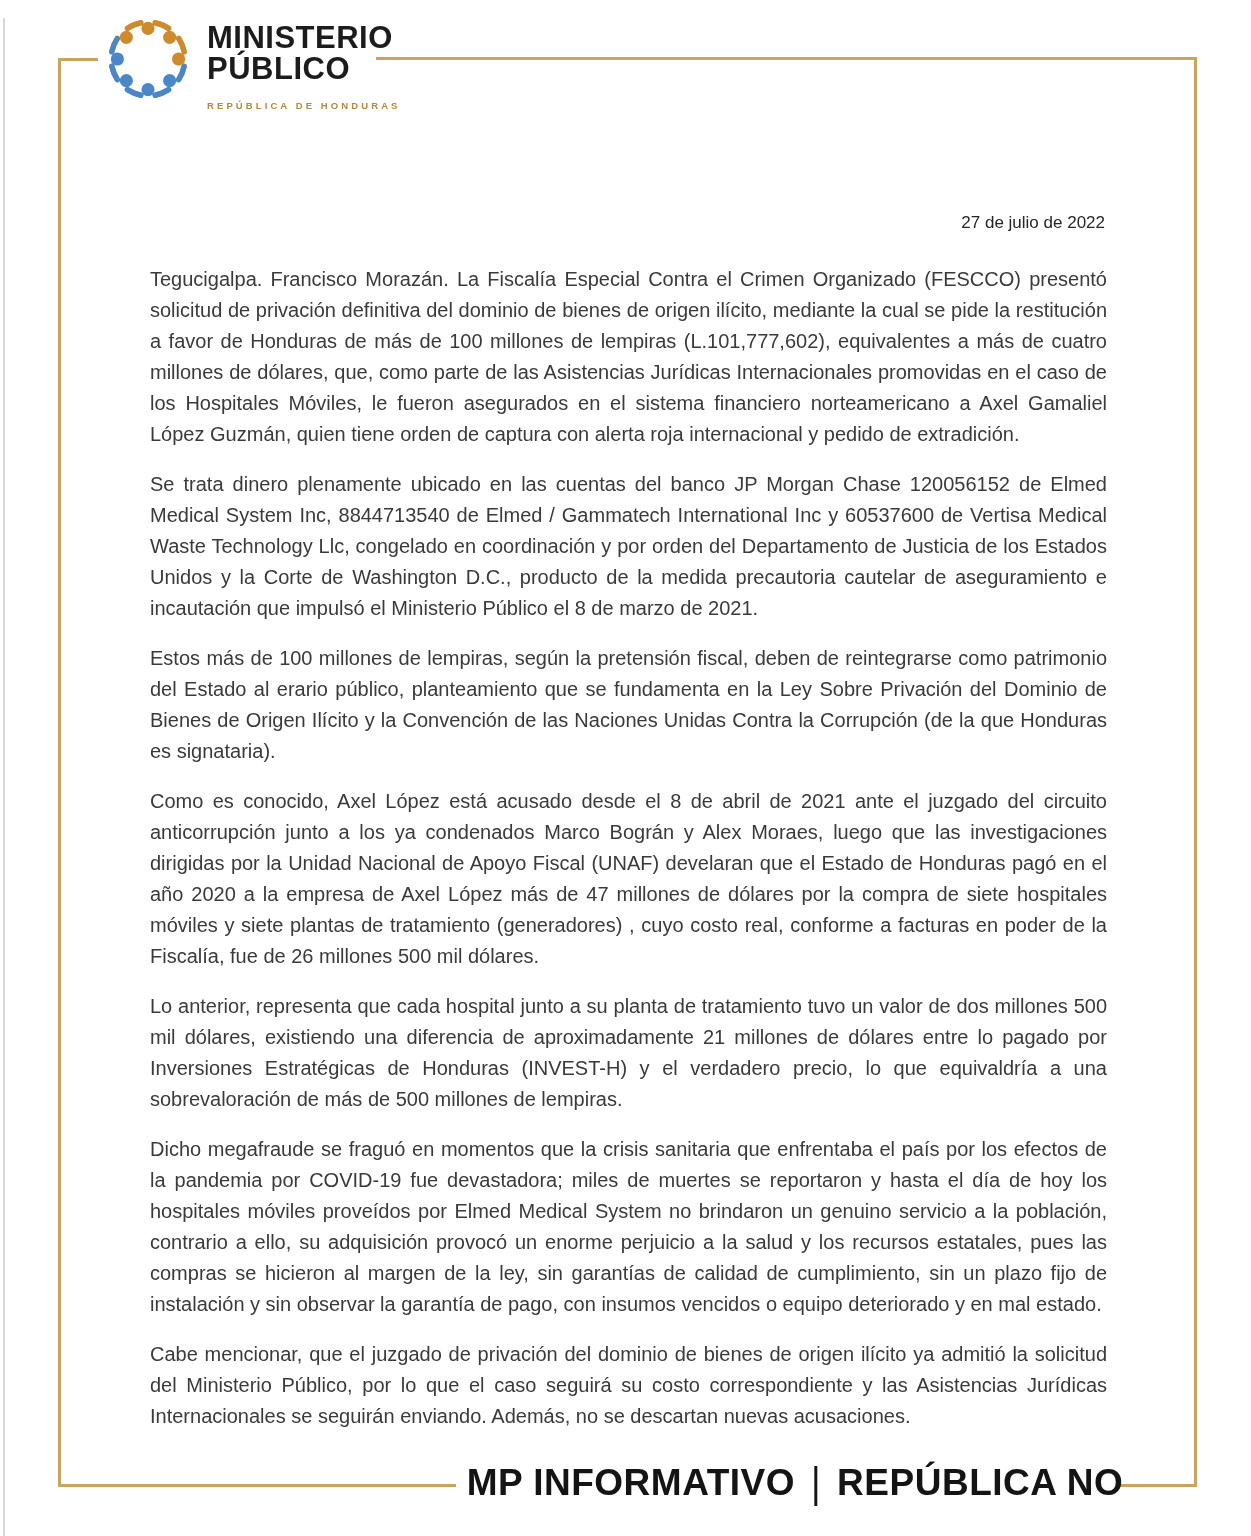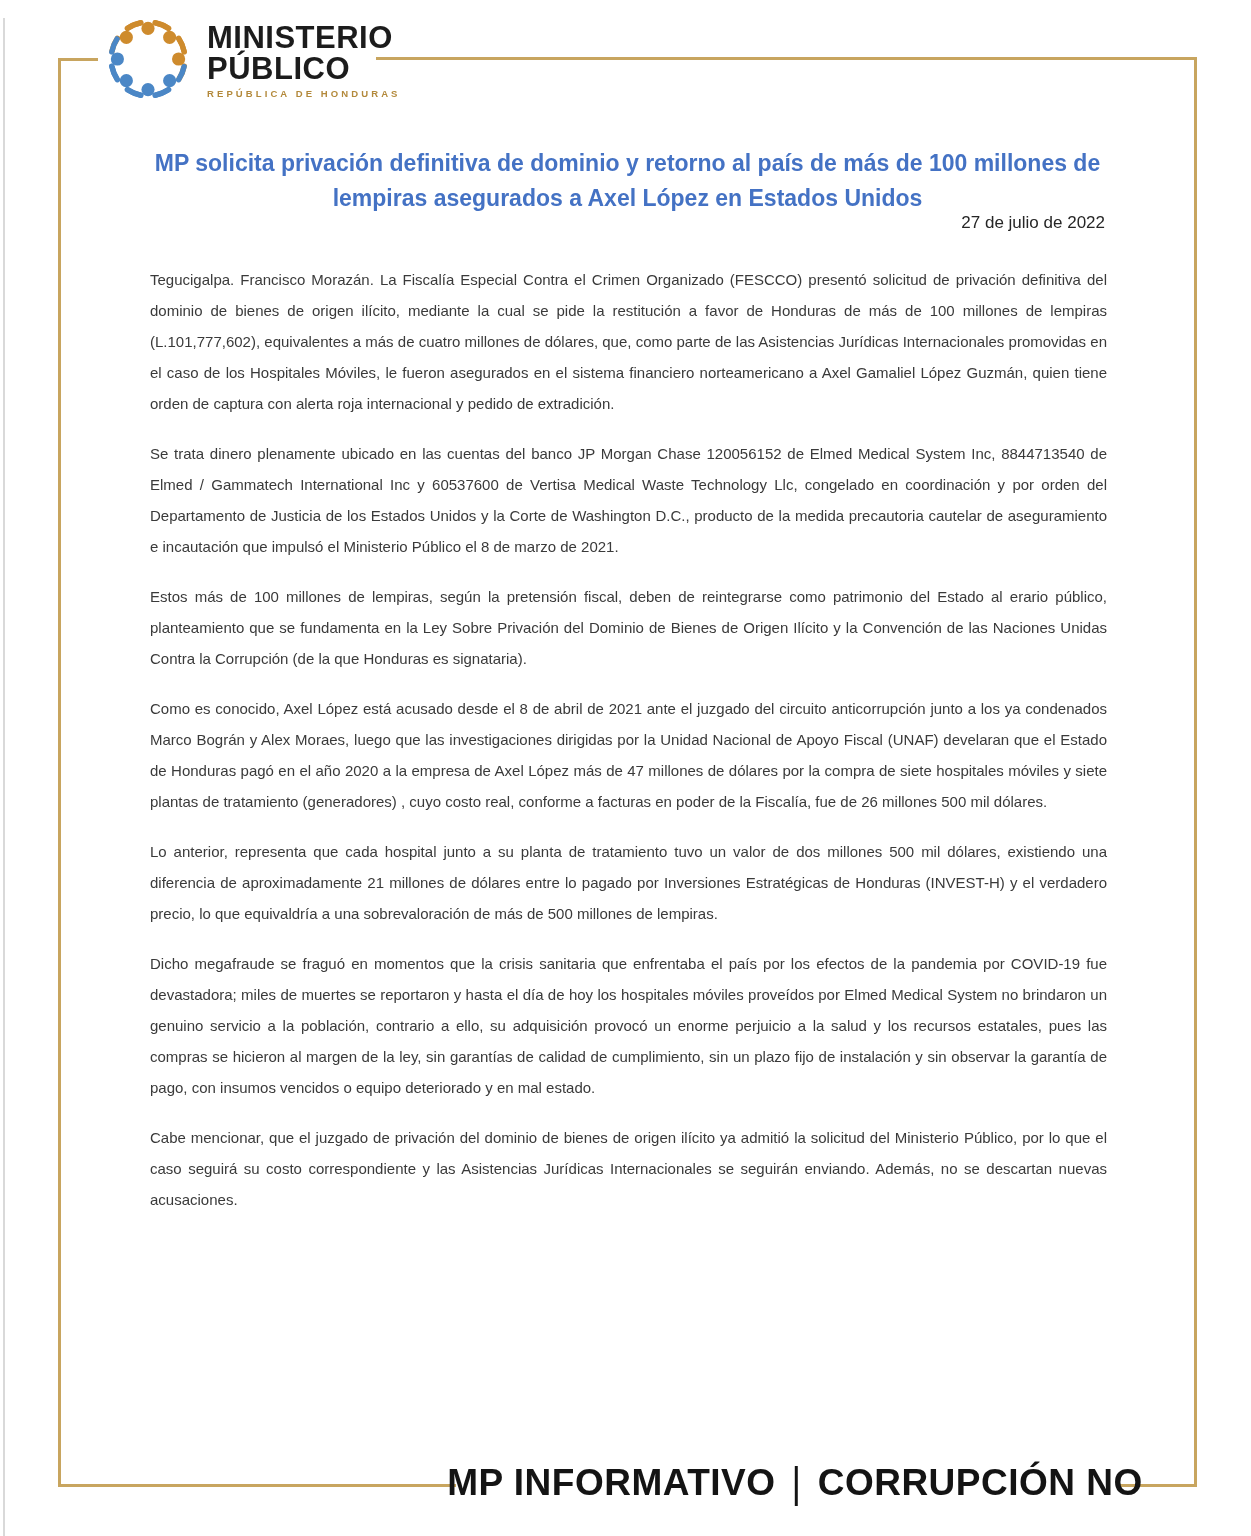--- a/index.html
+++ b/index.html
@@ -28,21 +28,21 @@
   .logo{position:absolute;left:103px;top:14px;display:flex;align-items:flex-start;}
   .logo svg{display:block;}
   .logo-figure-orange{color:#ce8b2d;}
   .logo-figure-blue{color:#4b87c6;}
   .logo-text{margin-left:14px;padding-top:8px;}
   .logo-name{
     font-size:31px;font-weight:bold;color:#1c1c1c;
     line-height:31px;letter-spacing:0.5px;
   }
   .logo-subtitle{
-    margin-top:4px;
+    margin-top:16px;
     font-size:9.5px;font-weight:bold;color:#b3893b;
     letter-spacing:3.1px;white-space:nowrap;
   }
 
   
   .headline{
     position:absolute;left:145px;top:146px;width:965px;
     text-align:center;
     color:#4472c4;font-weight:bold;
     font-size:23px;line-height:35px;
@@ -50,21 +50,21 @@
   .dateline{
     position:absolute;left:145px;top:213px;width:960px;
     text-align:right;
     color:#262626;font-weight:normal;font-size:17px;
   }
 
   
   .article{
     position:absolute;left:150px;top:264px;width:957px;
     color:#3a3a3a;
-    font-size:15px;line-height:31px;
+    font-size:20px;line-height:31px;
     text-align:justify;
   }
   .article p{margin:0 0 19px 0;}
 
   
   .footer{
     position:absolute;left:330px;top:1462px;width:930px;
     text-align:center;
     color:#141414;font-weight:bold;font-size:37px;
     letter-spacing:0.5px;white-space:nowrap;
@@ -135,30 +135,29 @@
         </g>
       </svg>
     </span>
     <div class="logo-text">
       <div class="logo-name">MINISTERIO</div>
       <div class="logo-name">PÚBLICO</div>
       <div class="logo-subtitle">REPÚBLICA DE HONDURAS</div>
     </div>
   </div>
 
-  <div class="headline">MP solicita privación definitiva de dominio y retorno al país de más de 100 millones de lempiras asegurados a Axel López en Estados Unidos</div>
   <div class="dateline">27 de julio de 2022</div>
 
   <div class="article">
     <p>Tegucigalpa. Francisco Morazán. La Fiscalía Especial Contra el Crimen Organizado (FESCCO) presentó solicitud de privación definitiva del dominio de bienes de origen ilícito, mediante la cual se pide la restitución a favor de Honduras de más de 100 millones de lempiras (L.101,777,602), equivalentes a más de cuatro millones de dólares, que, como parte de las Asistencias Jurídicas Internacionales promovidas en el caso de los Hospitales Móviles, le fueron asegurados en el sistema financiero norteamericano a Axel Gamaliel López Guzmán, quien tiene orden de captura con alerta roja internacional y pedido de extradición.</p>
     <p>Se trata dinero plenamente ubicado en las cuentas del banco JP Morgan Chase 120056152 de Elmed Medical System Inc, 8844713540 de Elmed / Gammatech International Inc y 60537600 de Vertisa Medical Waste Technology Llc, congelado en coordinación y por orden del Departamento de Justicia de los Estados Unidos y la Corte de Washington D.C., producto de la medida precautoria cautelar de aseguramiento e incautación que impulsó el Ministerio Público el 8 de marzo de 2021.</p>
     <p>Estos más de 100 millones de lempiras, según la pretensión fiscal, deben de reintegrarse como patrimonio del Estado al erario público, planteamiento que se fundamenta en la Ley Sobre Privación del Dominio de Bienes de Origen Ilícito y la Convención de las Naciones Unidas Contra la Corrupción (de la que Honduras es signataria).</p>
     <p>Como es conocido, Axel López está acusado desde el 8 de abril de 2021 ante el juzgado del circuito anticorrupción junto a los ya condenados Marco Bográn y Alex Moraes, luego que las investigaciones dirigidas por la Unidad Nacional de Apoyo Fiscal (UNAF) develaran que el Estado de Honduras pagó en el año 2020 a la empresa de Axel López más de 47 millones de dólares por la compra de siete hospitales móviles y siete plantas de tratamiento (generadores) , cuyo costo real, conforme a facturas en poder de la Fiscalía, fue de 26 millones 500 mil dólares.</p>
     <p>Lo anterior, representa que cada hospital junto a su planta de tratamiento tuvo un valor de dos millones 500 mil dólares, existiendo una diferencia de aproximadamente 21 millones de dólares entre lo pagado por Inversiones Estratégicas de Honduras (INVEST-H) y el verdadero precio, lo que equivaldría a una sobrevaloración de más de 500 millones de lempiras.</p>
     <p>Dicho megafraude se fraguó en momentos que la crisis sanitaria que enfrentaba el país por los efectos de la pandemia por COVID-19 fue devastadora; miles de muertes se reportaron y hasta el día de hoy los hospitales móviles proveídos por Elmed Medical System no brindaron un genuino servicio a la población, contrario a ello, su adquisición provocó un enorme perjuicio a la salud y los recursos estatales, pues las compras se hicieron al margen de la ley, sin garantías de calidad de cumplimiento, sin un plazo fijo de instalación y sin observar la garantía de pago, con insumos vencidos o equipo deteriorado y en mal estado.</p>
     <p>Cabe mencionar, que el juzgado de privación del dominio de bienes de origen ilícito ya admitió la solicitud del Ministerio Público, por lo que el caso seguirá su costo correspondiente y las Asistencias Jurídicas Internacionales se seguirán enviando. Además, no se descartan nuevas acusaciones.</p>
   </div>
 
   <div class="footer">
-    <span>MP INFORMATIVO</span><span class="sep">|</span><span>CORRUPCIÓN NO</span>
+    <span>MP INFORMATIVO</span><span class="sep">|</span><span>REPÚBLICA NO</span>
   </div>
 
 </div>
 
 </body></html>

